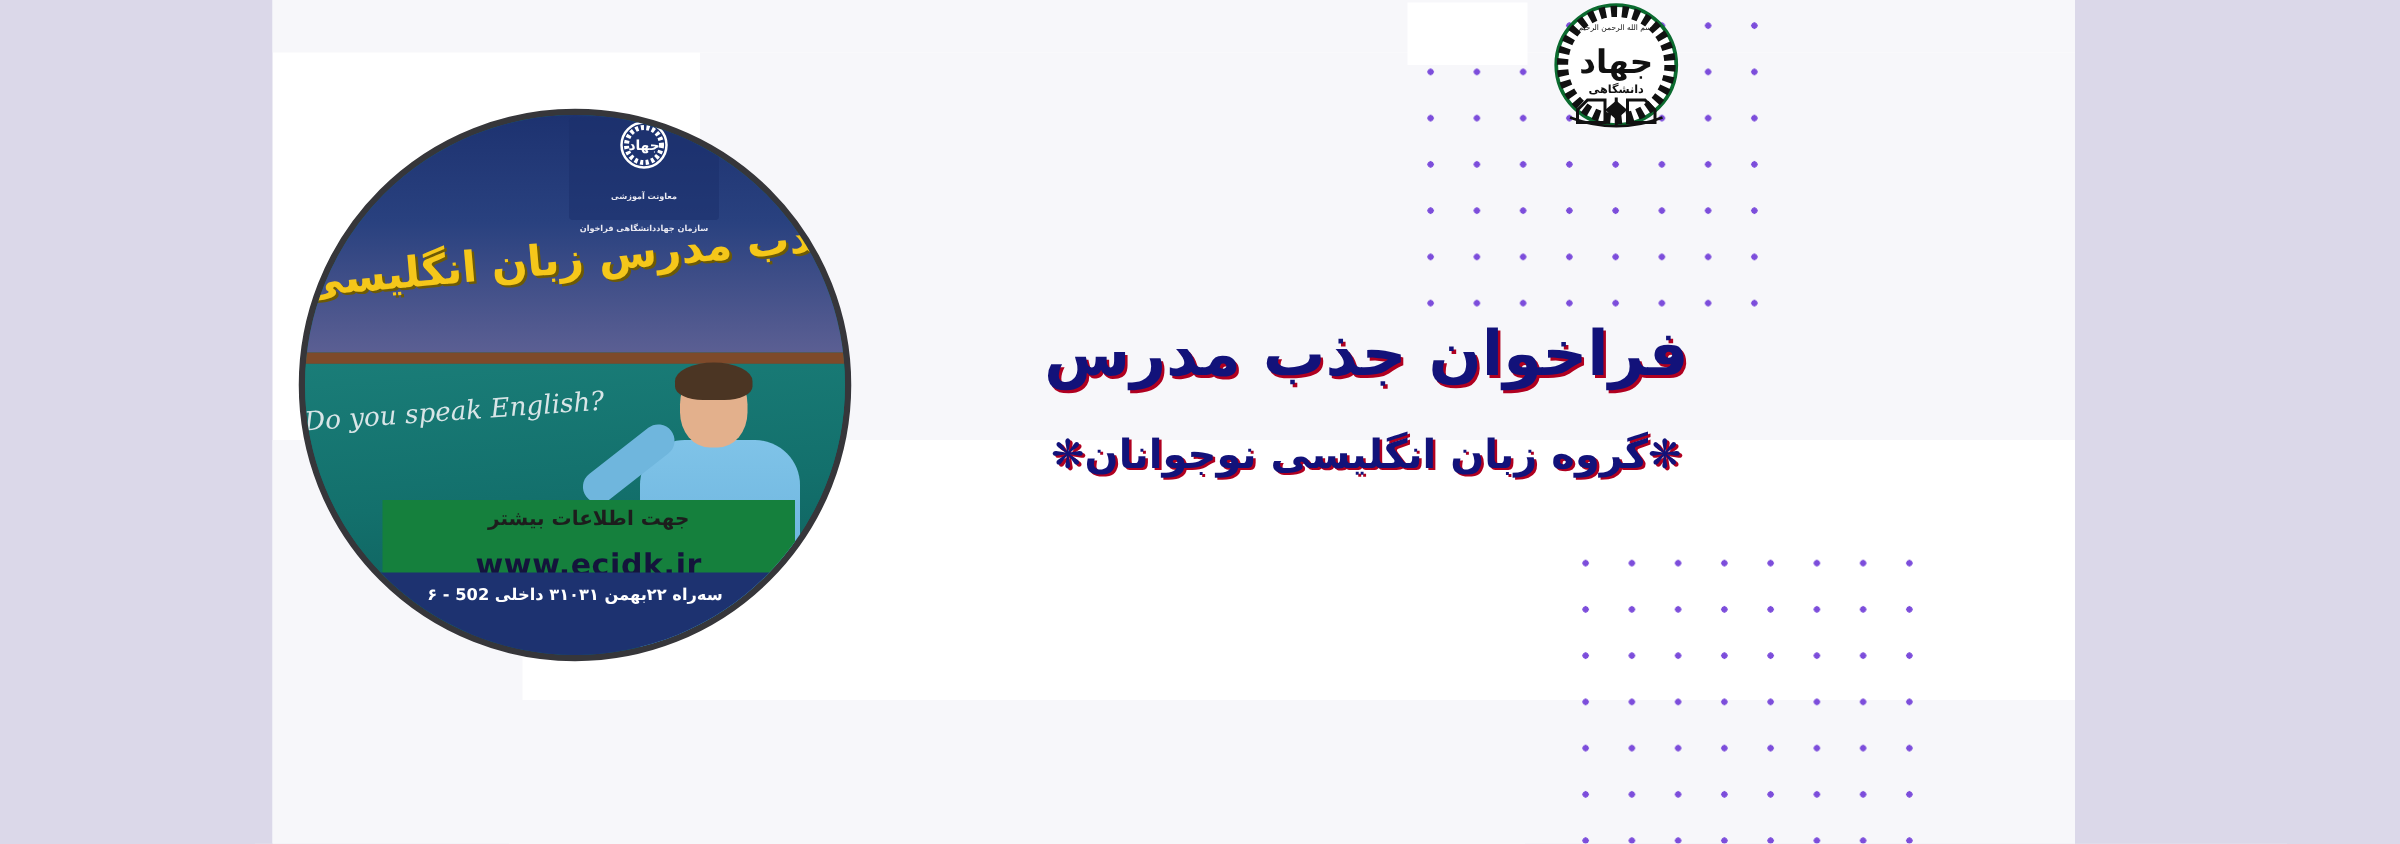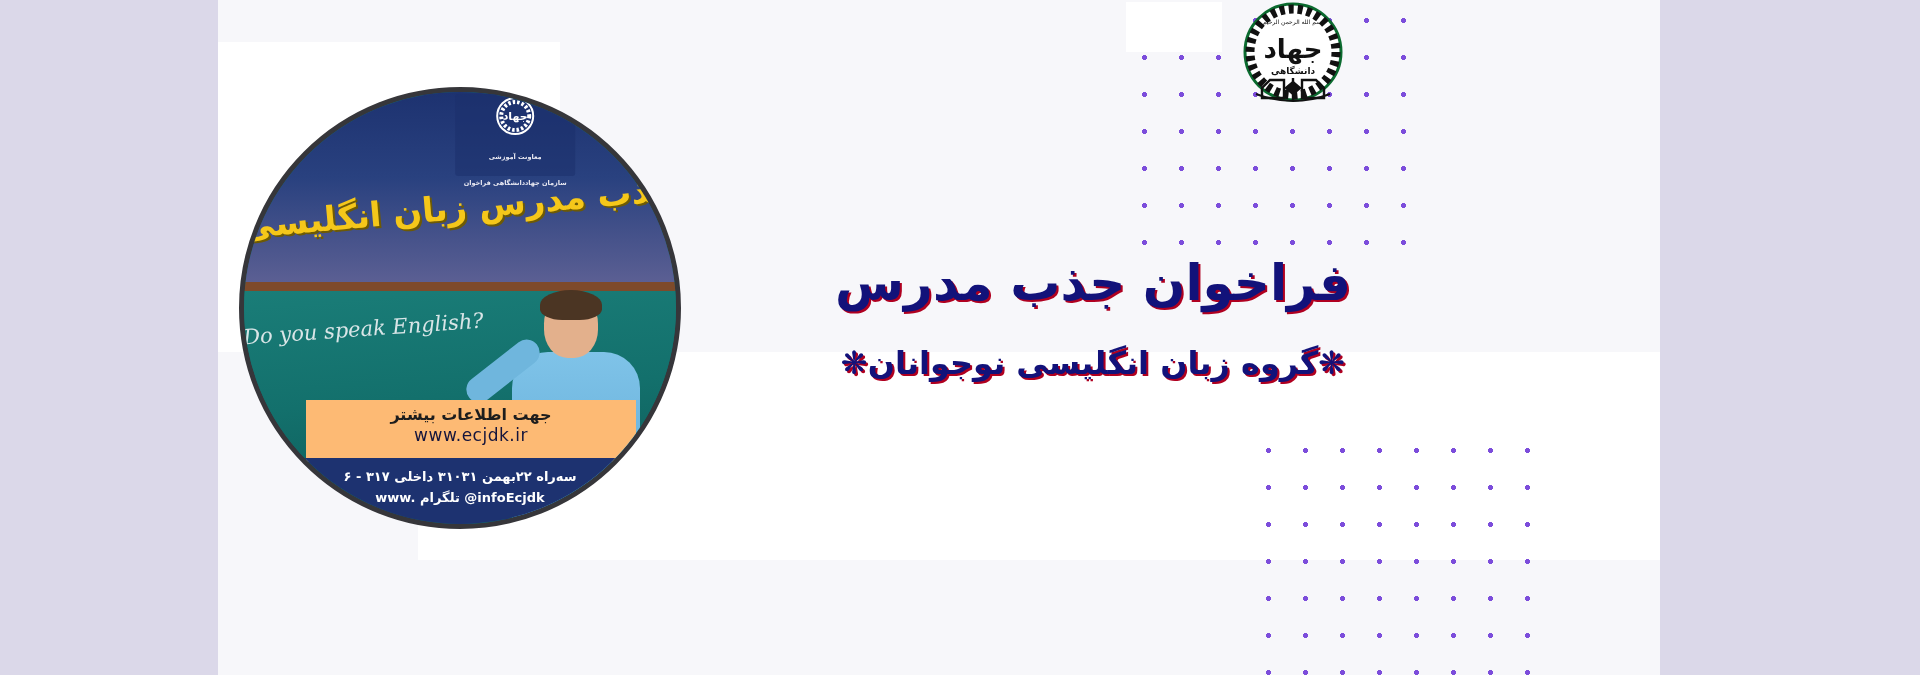--- a/index.html
+++ b/index.html
@@ -181,32 +181,32 @@
   .p-hand {
     position: absolute; left: -76px; top: -22px;
     width: 24px; height: 24px; border-radius: 50%;
     background: #e3b08c;
   }
   
   .p-cta {
     position: absolute;
     left: 62px; bottom: 62px;
     width: 330px; height: 62px;
-    background: #fdba74;
+    background: #15803d;
     padding: 3px 16px 0 16px;
     direction: rtl;
     text-align: center;
   }
   .p-cta-top {
     color: #1d1d1d; font-weight: bold; font-size: 16px; line-height: 1.5;
     white-space: nowrap;
   }
   .p-cta-url {
-    color: #14143c; font-weight: normal; font-size: 17px; line-height: 1.05;
-    direction: ltr; letter-spacing: .5px;
+    color: #14143c; font-weight: bold; font-size: 24px; line-height: 1.05;
+    direction: ltr; letter-spacing: .5px; margin-top: 13px;
   }
   
   .p-foot {
     position: absolute;
     left: 0; bottom: 0; width: 100%; height: 66px;
     background: #1d3270;
     color: #ffffff;
     direction: rtl;
     text-align: center;
     padding-top: 8px;
@@ -311,26 +311,21 @@
           <div class="p-head"></div>
           <div class="p-hair"></div>
         </div>
 
         <div class="p-cta">
           <div class="p-cta-top">جهت اطلاعات بیشتر</div>
           <div class="p-cta-url">www.ecjdk.ir</div>
         </div>
 
         <div class="p-foot">
-          <div class="p-foot-row">سه‌راه ۲۲بهمن    ۳۱۰۳۱ داخلی ۳۱۷ - ۶</div>
-          <div class="p-foot-row">
-            <span class="ltr">@infoEcjdk</span>
-            <span>تلگرام</span>
-            <span class="ltr">www.</span>
-          </div>
+          <div class="p-foot-row">سه‌راه ۲۲بهمن    ۳۱۰۳۱ داخلی 502 - ۶</div>
         </div>
 
       </div>
     </div>
 
     <div class="headline">
       <div class="l1">فراخوان جذب مدرس</div>
       <div class="l2">❋گروه زبان انگلیسی نوجوانان❋</div>
     </div>
 

